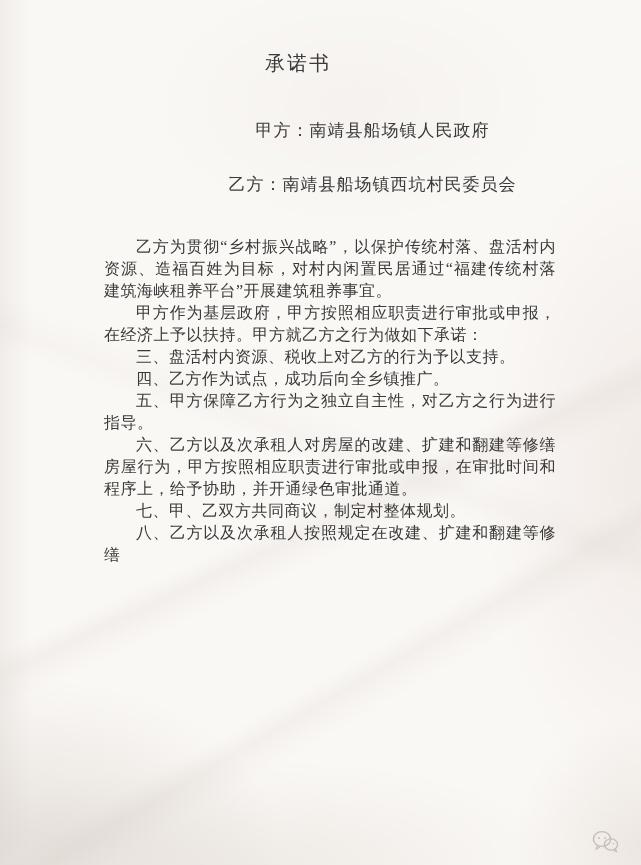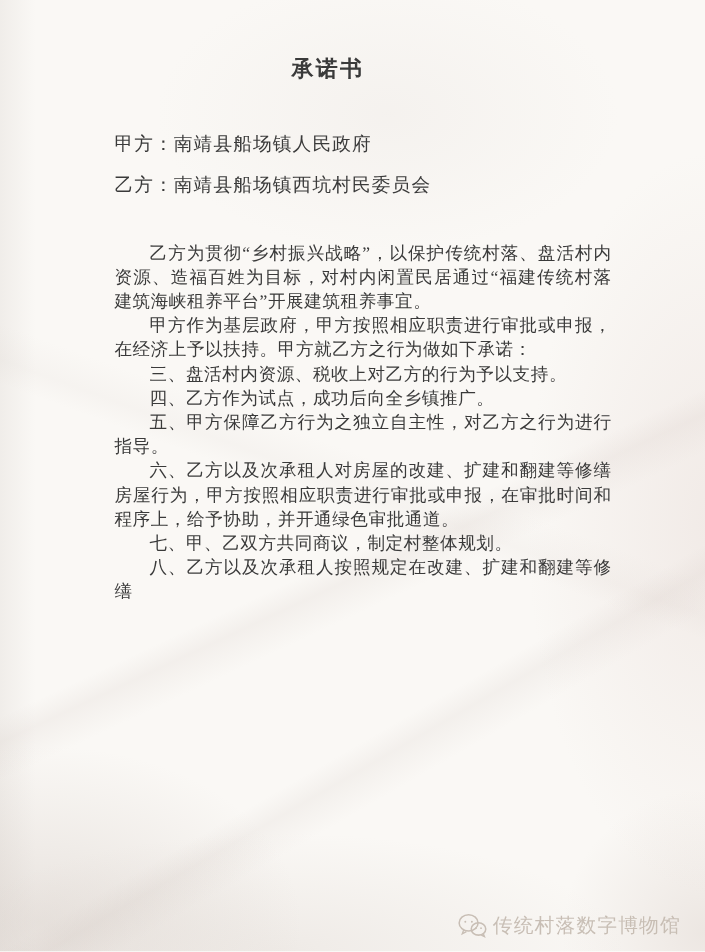--- a/index.html
+++ b/index.html
@@ -41,31 +41,32 @@
     padding: 50px 0 0 104px;
     width: 100%;
   }
   .title {
     width: 448px;
     margin: 0;
     position: relative;
     left: -30px;
     text-align: center;
     font-size: 20px;
-    font-weight: 700;
+    font-weight: 400;
     line-height: 26px;
     letter-spacing: 2px;
   }
   .parties { margin-top: 36px; }
   .party-line {
-    margin: 0;
+    margin: 16px;
     font-size: 17px;
     line-height: 38px;
     letter-spacing: 1px;
     white-space: nowrap;
+    text-align: center;
   }
   .docbody { margin-top: 32px; width: 452px; }
   .para {
     margin: 0;
     font-size: 16px;
     line-height: 22px;
     text-indent: 2em;
     text-align: justify;
     letter-spacing: 0.5px;
   }
@@ -127,15 +128,14 @@
         <ellipse cx="10" cy="9" rx="8.6" ry="7.4"></ellipse>
         <path d="M5.5 15.5 L4.2 19 L8 17" stroke-width="1.2"></path>
         <ellipse cx="19" cy="14.5" rx="6.6" ry="5.6"></ellipse>
         <path d="M23.5 19 L24.5 21.5 L21.5 20.2" stroke-width="1.2"></path>
         <circle cx="7" cy="8" r="0.9" fill="currentColor" stroke="none"></circle>
         <circle cx="13" cy="8" r="0.9" fill="currentColor" stroke="none"></circle>
         <circle cx="16.7" cy="13.8" r="0.8" fill="currentColor" stroke="none"></circle>
         <circle cx="21.3" cy="13.8" r="0.8" fill="currentColor" stroke="none"></circle>
       </svg>
     </span>
-    <span>传统村落数字博物馆</span>
   </div>
 </div>
 
 </body></html>

